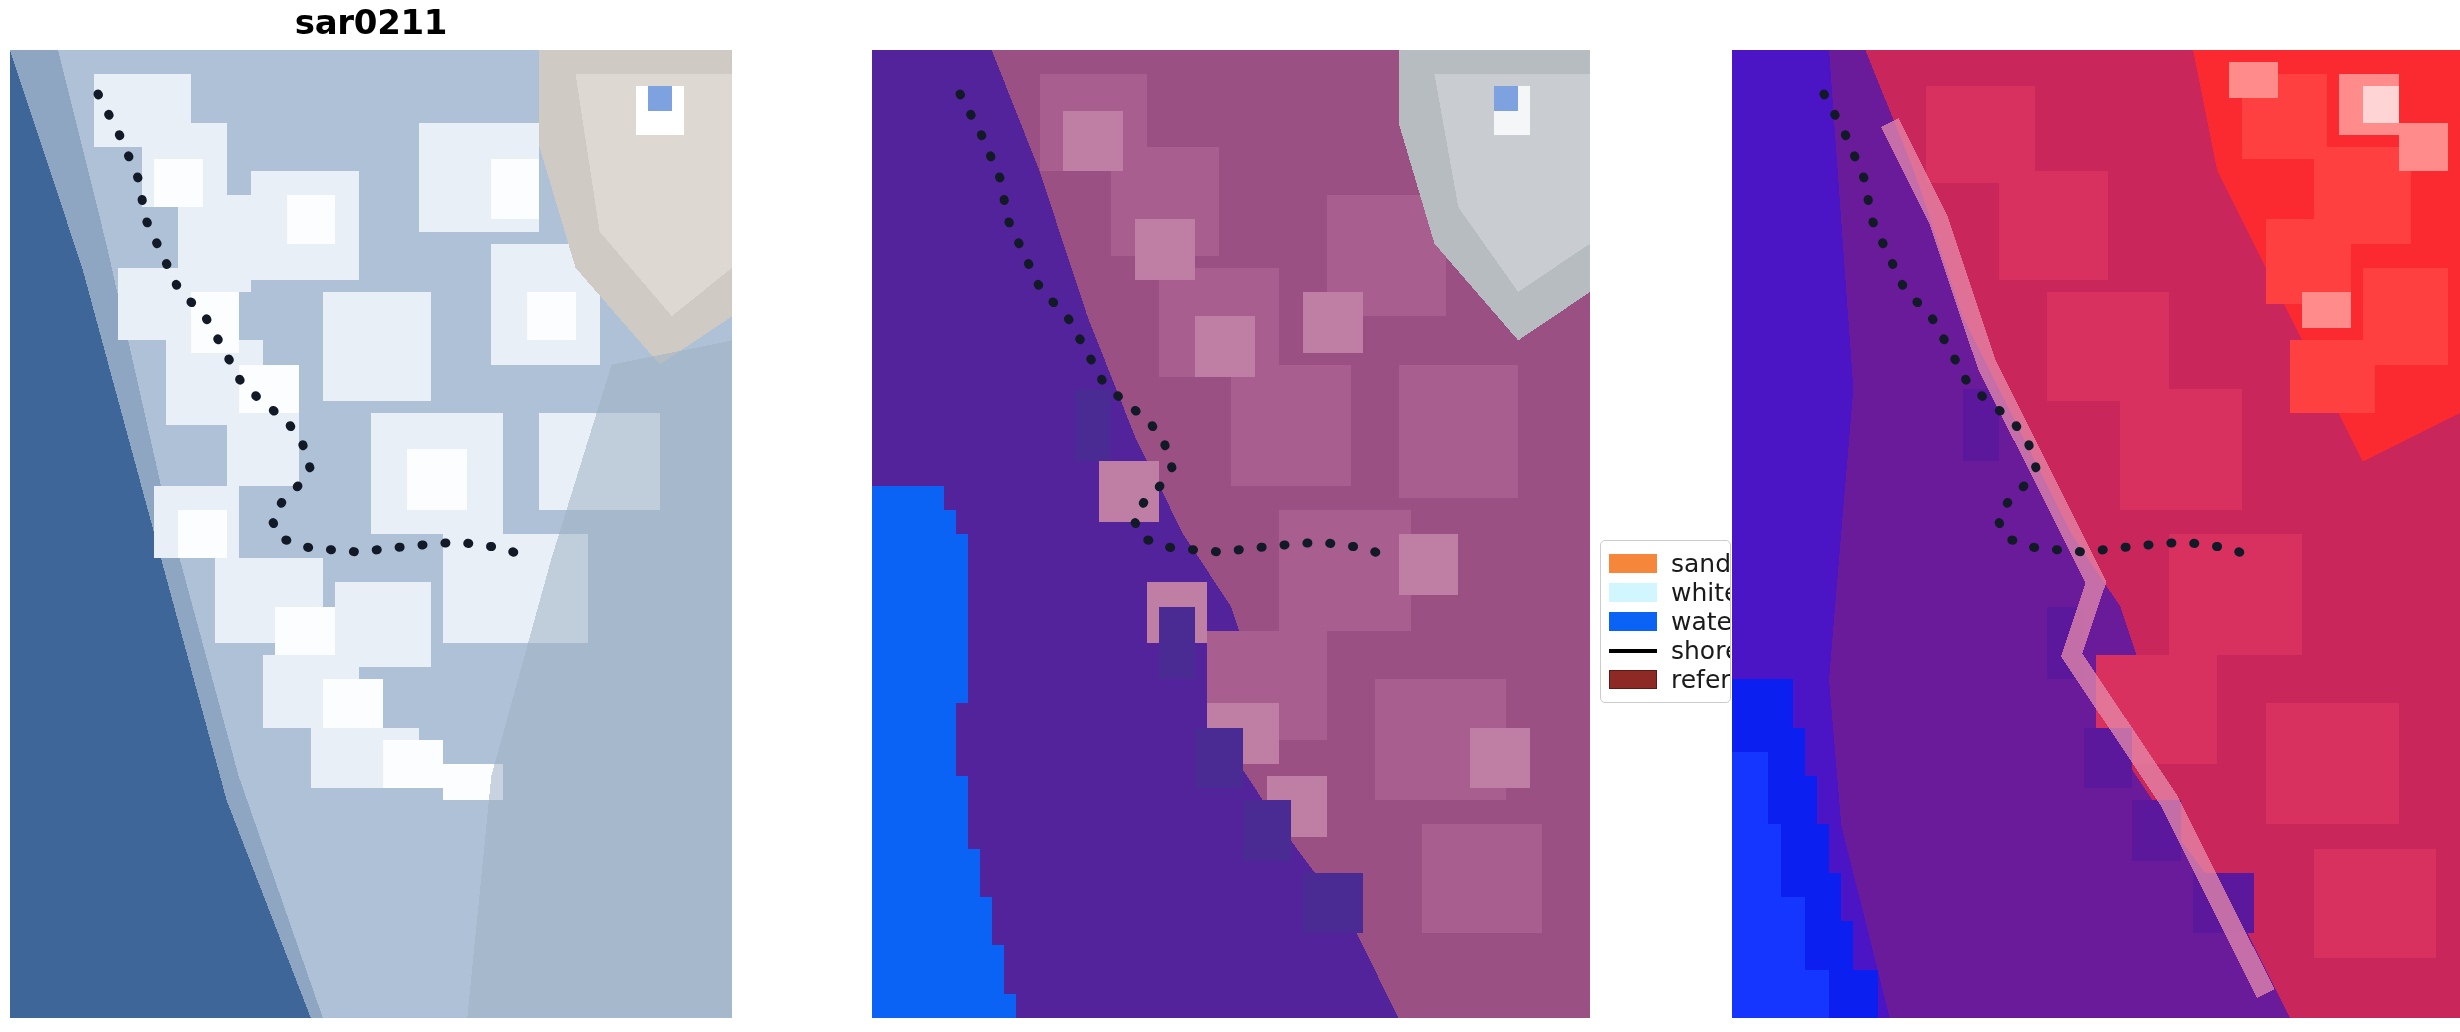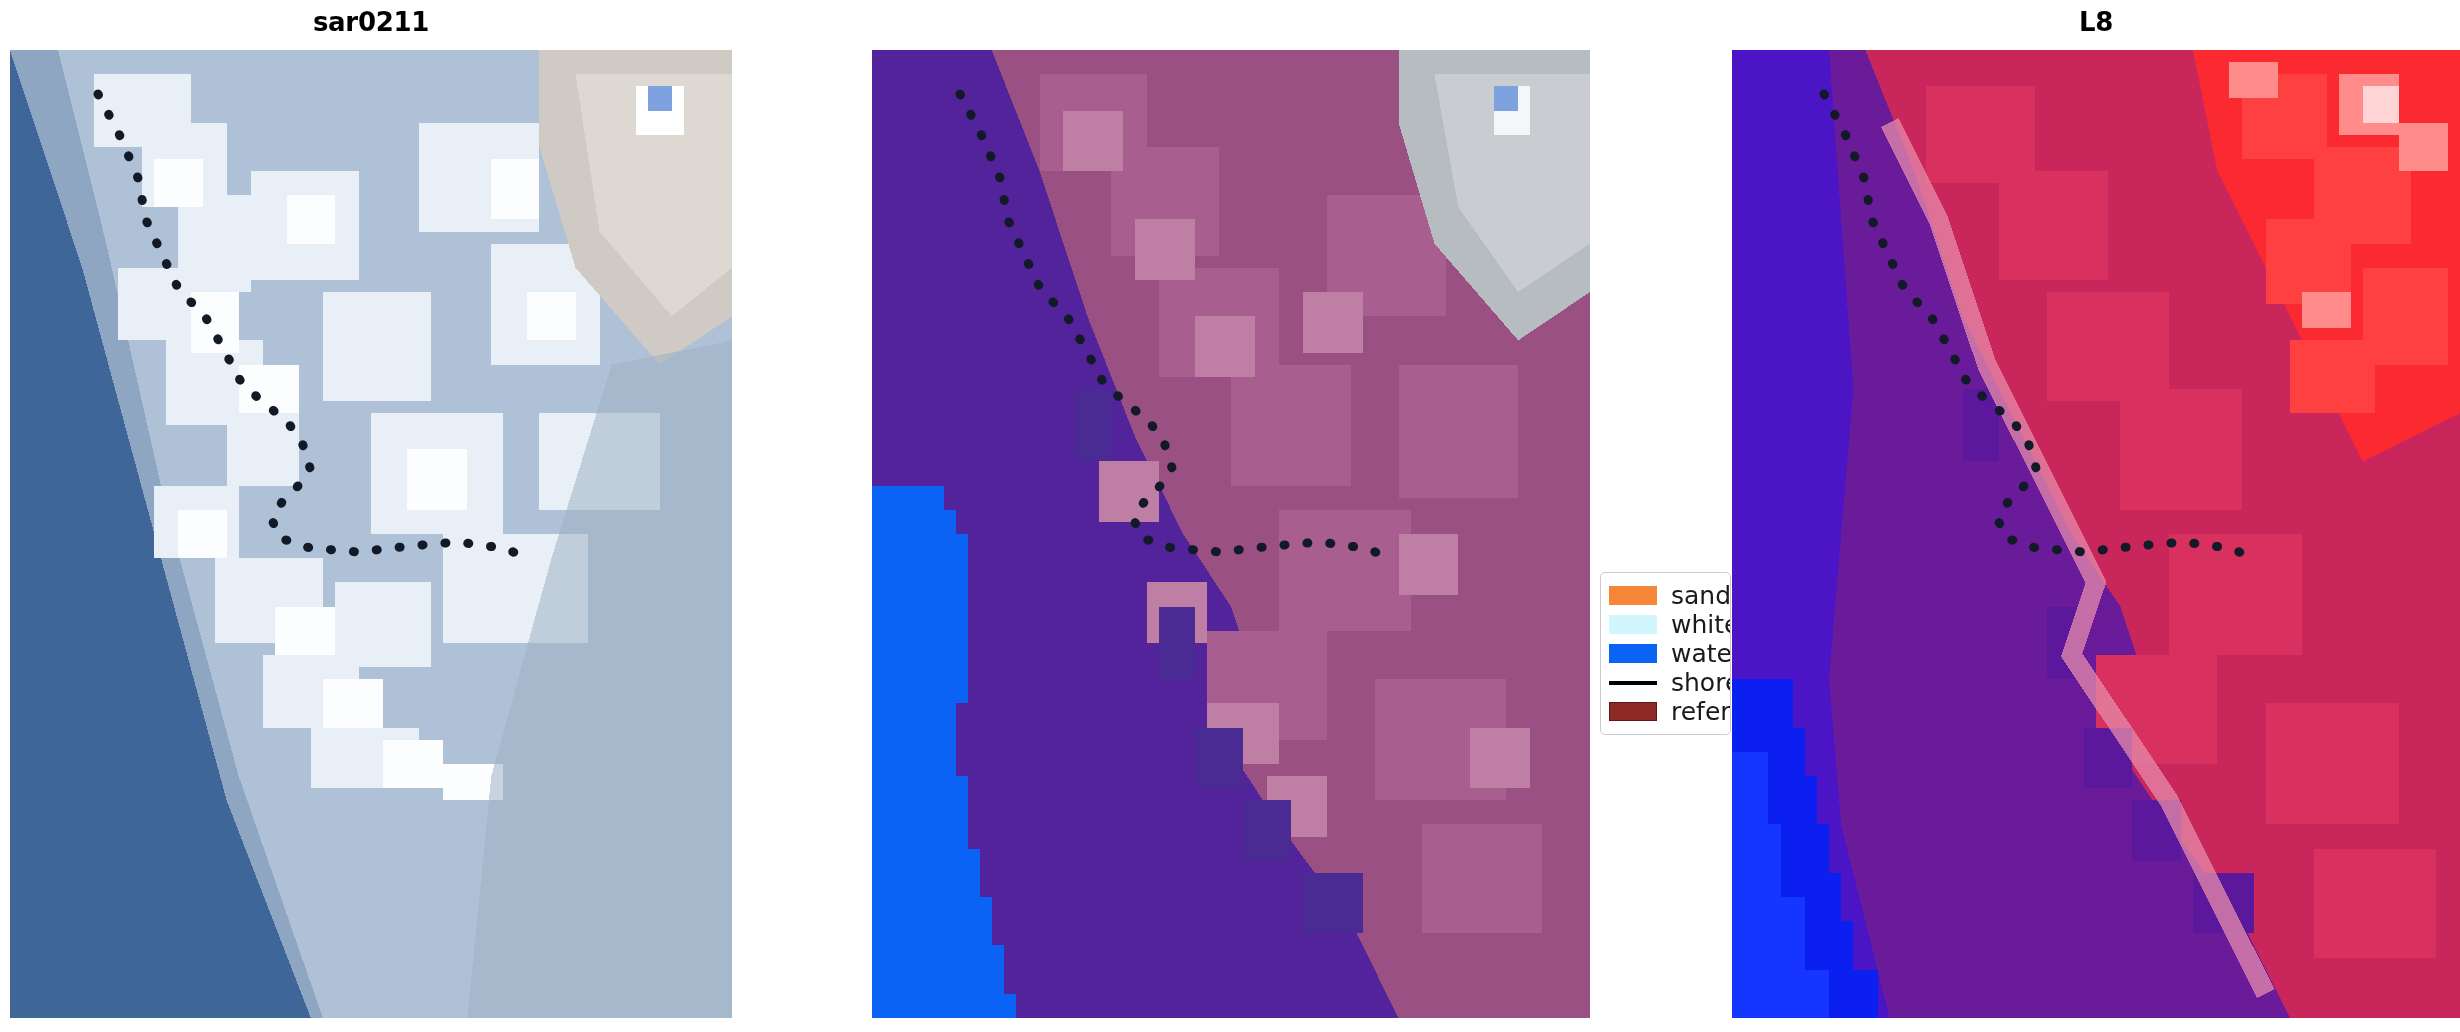--- a/index.html
+++ b/index.html
@@ -28,21 +28,21 @@
     top: 50px;
     height: 968px;
     overflow: hidden;
   }
   .panel-title {
     position: absolute;
     top: 2px;
     height: 40px;
     line-height: 40px;
     text-align: center;
-    font-size: 26px;
+    font-size: 34px;
     font-weight: bold;
     color: #000000;
     font-family: "DejaVu Sans", "Liberation Sans", sans-serif;
     letter-spacing: -0.3px;
     white-space: nowrap;
   }
 
   .raster {
     position: absolute;
     left: 0; top: 0;
@@ -58,21 +58,20 @@
     left: 1600px;
     top: 540px;
     width: 172px;
     background: #ffffff;
     border: 1px solid #cccccc;
     border-radius: 5px;
     padding: 8px 10px 8px 8px;
     box-sizing: border-box;
     z-index: 5;
     overflow: hidden;
-    margin-top: 32px;
   }
   #legend.clipped {
     
     width: 131px;
   }
   .legend-row {
     display: flex;
     align-items: center;
     height: 29px;
     white-space: nowrap;
@@ -255,21 +254,20 @@
     <div class="legend-row">
       <span class="swatch line"></span>
       <span class="legend-label">shoreli</span>
     </div>
     <div class="legend-row">
       <span class="swatch reference"></span>
       <span class="legend-label">referen</span>
     </div>
   </div>
 
-  <div class="panel-title" style="left:1732px; width:728px;">L8</div>
   <div class="panel" id="panel-l8" style="left:1732px; width:728px; z-index:6;">
     <svg class="raster" viewBox="0 0 60 80" preserveAspectRatio="none" shape-rendering="crispEdges">
 
       <rect x="0" y="0" width="60" height="80" fill="#6a1b9a"></rect>
 
       <path d="M0,0 L8,0 L9,14 L10,28 L9,40 L8,52 L9,64 L11,72 L13,80 L0,80 Z" fill="#4b14c4"></path>
 
       <path d="M0,52 L5,52 L5,56 L6,56 L6,60 L7,60 L7,64 L8,64 L8,68 L9,68
                L9,72 L10,72 L10,76 L12,76 L12,80 L0,80 Z" fill="#0b1ff0"></path>
       <path d="M0,58 L3,58 L3,64 L4,64 L4,70 L6,70 L6,76 L8,76 L8,80 L0,80 Z" fill="#1436ff"></path>

